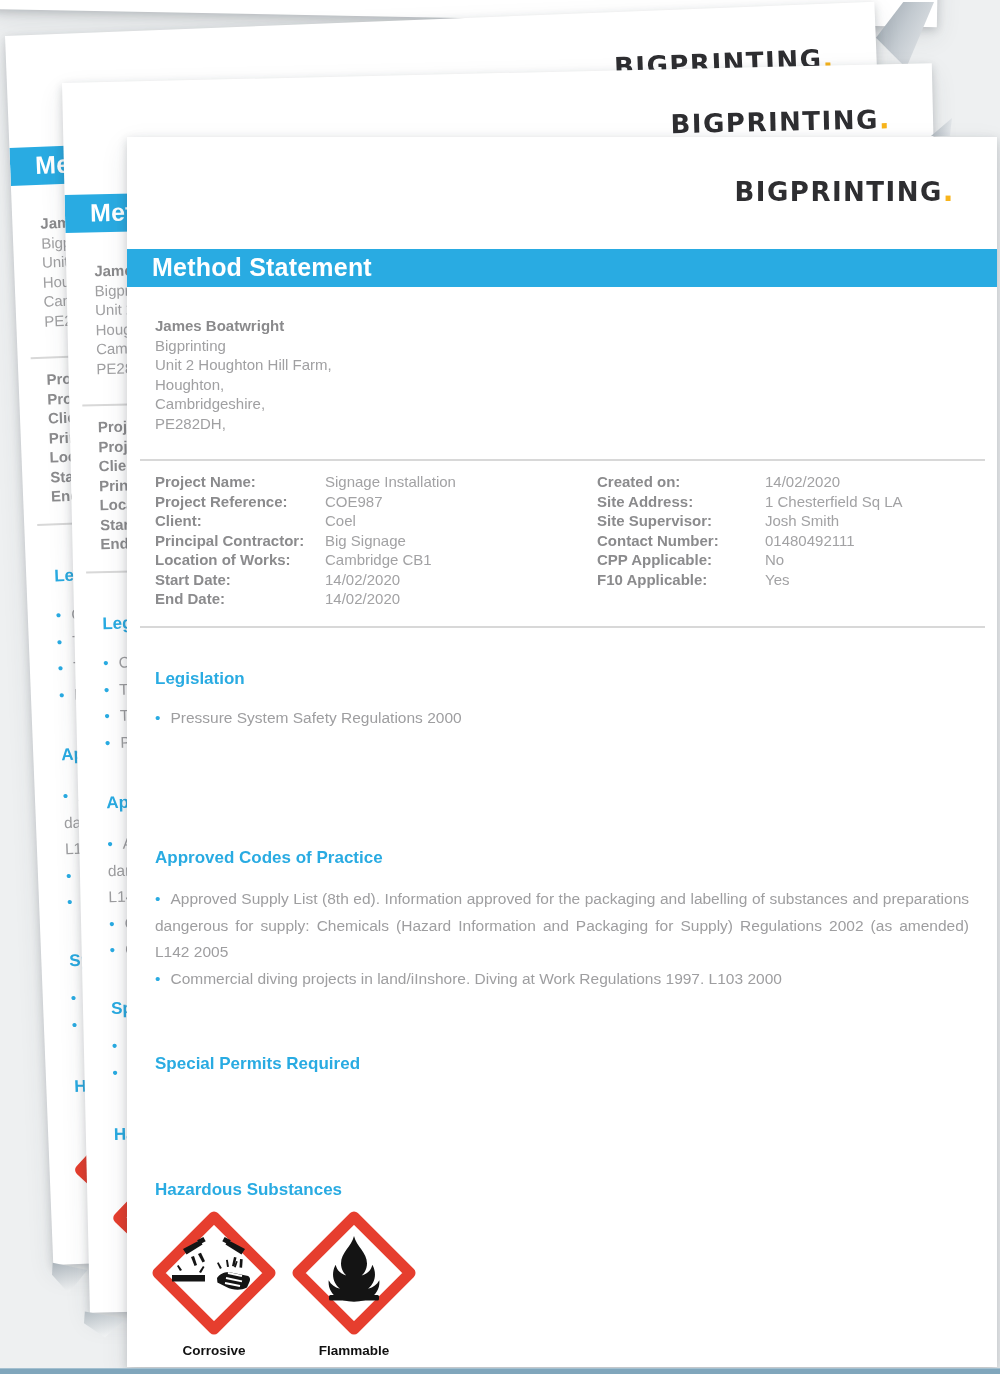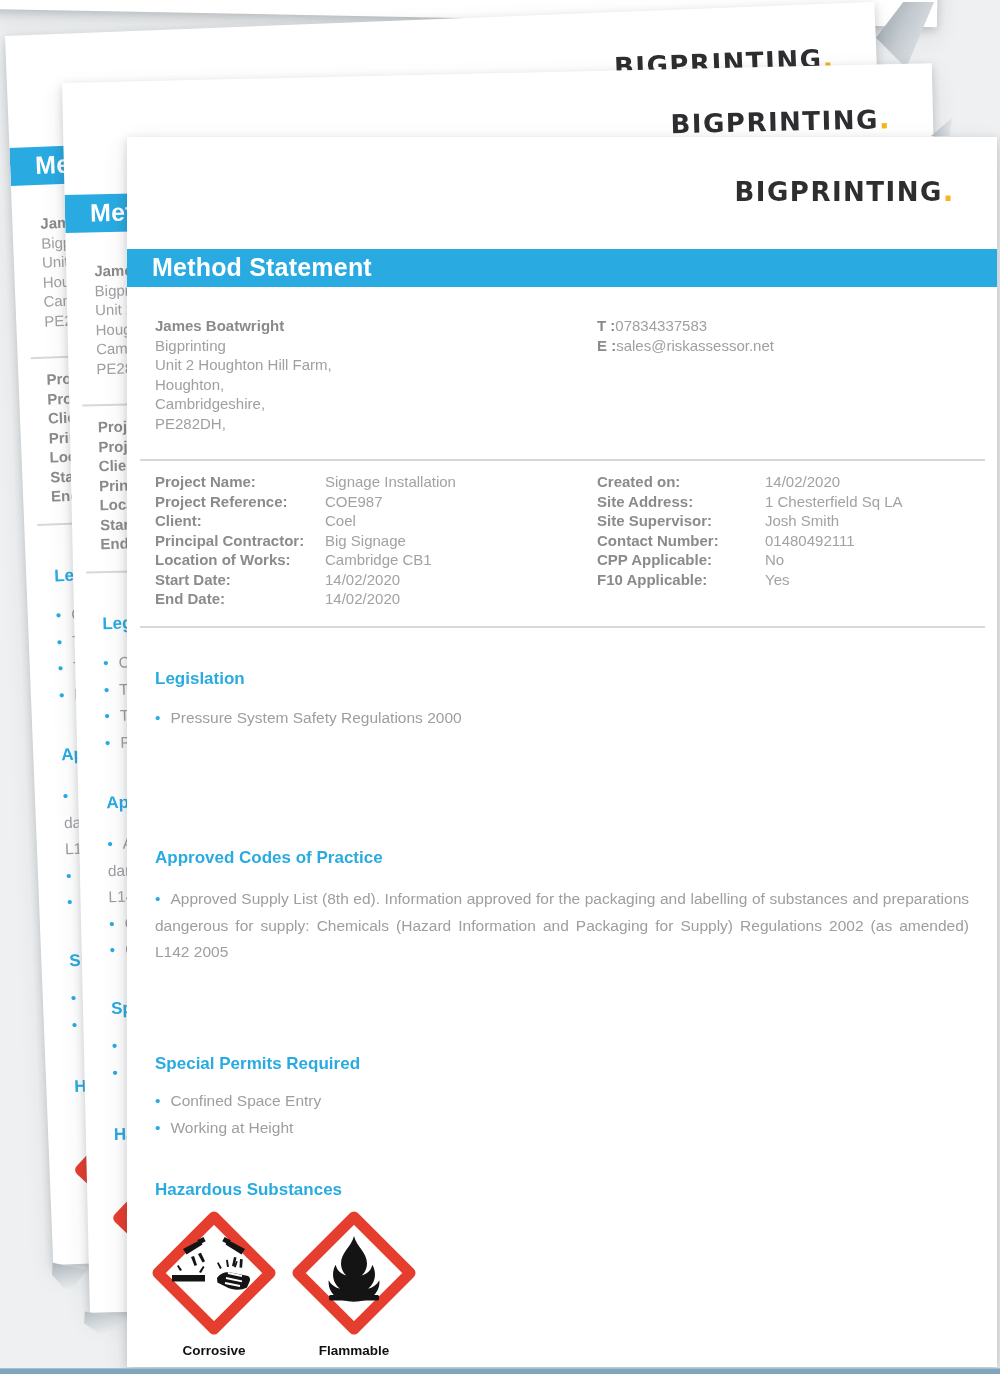--- a/index.html
+++ b/index.html
@@ -373,24 +373,20 @@
   </div>
 
   <div class="contact-left">
     <div class="cname">James Boatwright</div>
     <div>Bigprinting</div>
     <div>Unit 2 Houghton Hill Farm,</div>
     <div>Houghton,</div>
     <div>Cambridgeshire,</div>
     <div>PE282DH,</div>
   </div>
-  <div class="contact-right">
-    <div><b>T :</b><span>07834337583</span></div>
-    <div><b>E :</b><span>sales@riskassessor.net</span></div>
-  </div>
 
   <div class="rule r1"></div>
 
   <div class="dgrid gl">
     <div class="drow">
           <span class="dlabel">Project Name:</span>
           <span class="dval">Signage Installation</span>
         </div>
     <div class="drow">
           <span class="dlabel">Project Reference:</span>
@@ -447,27 +443,24 @@
   <div class="rule r2"></div>
 
   <h2 class="sec-h h-leg">Legislation</h2>
   <div class="blist l-leg">
     <p><span class="blt">•</span><span>Pressure System Safety Regulations 2000</span></p>
   </div>
 
   <h2 class="sec-h h-acop">Approved Codes of Practice</h2>
   <div class="blist l-acop">
     <p class="just"><span class="blt">•</span><span>Approved Supply List (8th ed). Information approved for the packaging and labelling of substances and preparations dangerous for supply: Chemicals (Hazard Information and Packaging for Supply) Regulations 2002 (as amended) L142 2005</span></p>
+    <p><span class="blt">•</span><span>Commercial diving projects in land/iInshore. Diving at Work Regulations 1997. L103 2000</span></p>
   </div>
 
   <h2 class="sec-h h-perm">Special Permits Required</h2>
-  <div class="blist l-perm">
-    <p><span class="blt">•</span><span>Confined Space Entry</span></p>
-    <p><span class="blt">•</span><span>Working at Height</span></p>
-  </div>
 
   <h2 class="sec-h h-haz">Hazardous Substances</h2>
   <div class="picto-row">
     <figure class="picto">
       <svg viewBox="0 0 128 128">
         <path d="M64 8 L120 64 L64 120 L8 64 Z" fill="#ffffff" stroke="#e63e2e" stroke-width="11" stroke-linejoin="round"></path>
         <g fill="#141414" stroke="none">
           <path d="M33 40 l17 -9 2.5 4.5 -16 10 z"></path>
           <rect x="48" y="29.5" width="7" height="5" transform="rotate(-28 51 32)"></rect>
           <path d="M41 48 l3.5 9 2.5 -1 -3 -9 z"></path>

